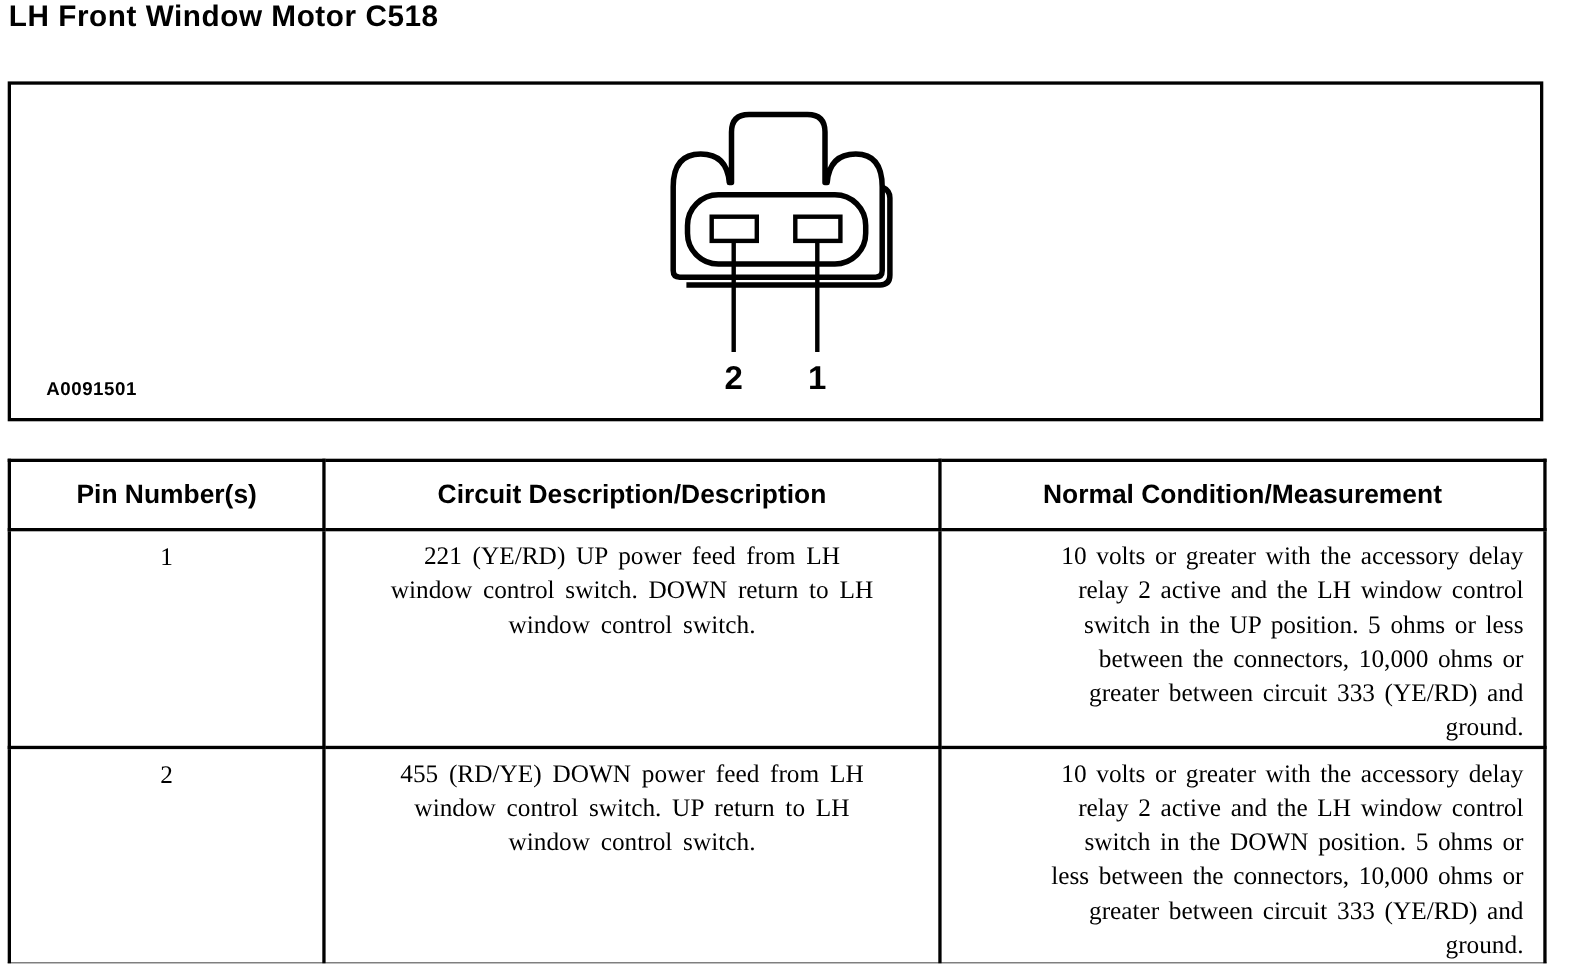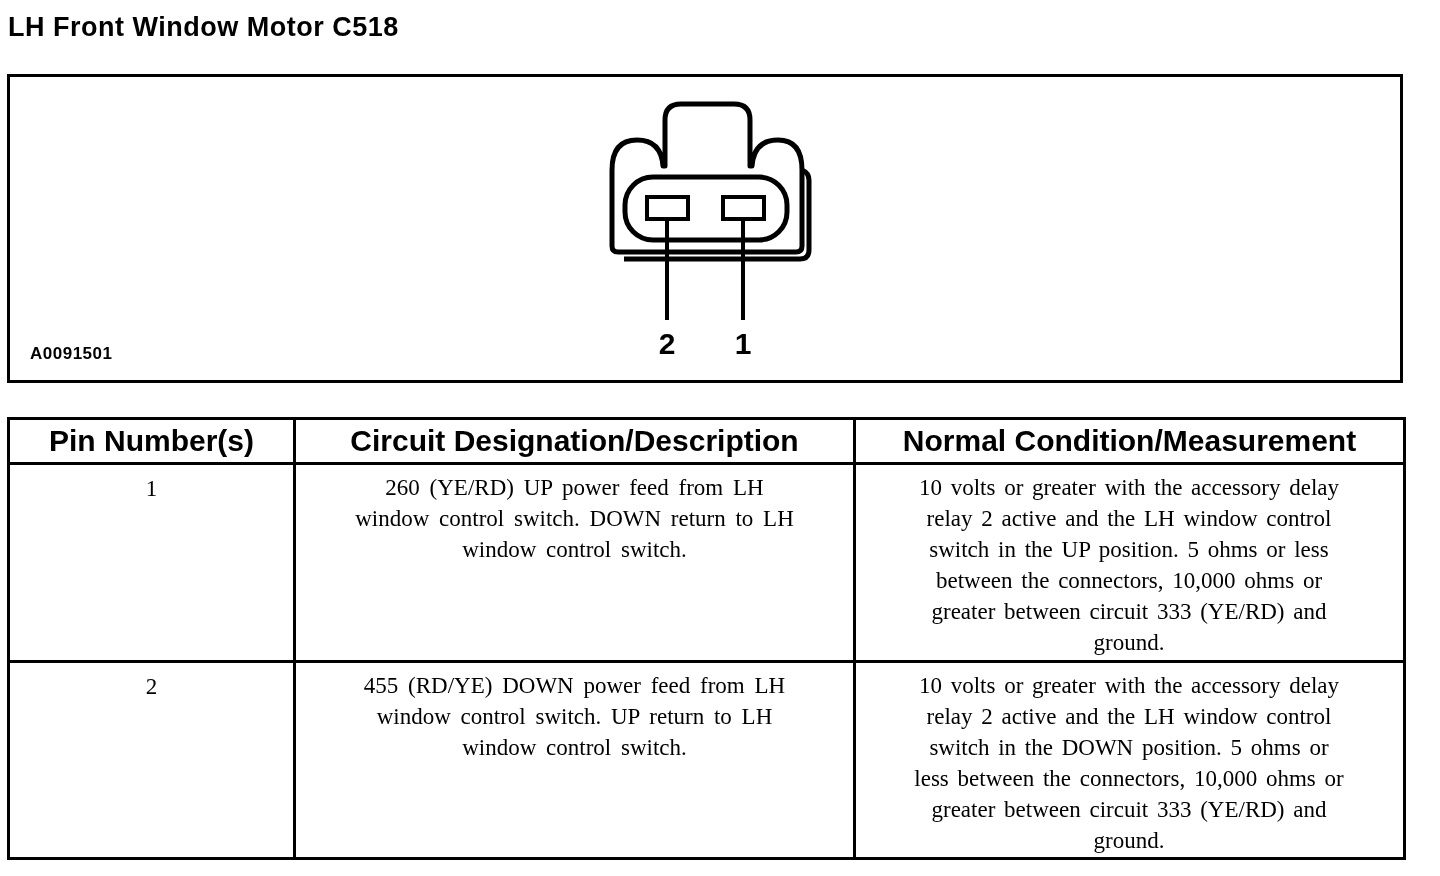--- a/index.html
+++ b/index.html
@@ -17,21 +17,21 @@
     position: absolute;
     inset: 0;
     width: 1440px;
     height: 876px;
     overflow: hidden;
     background: #fff;
   }
   .page-title {
     position: absolute;
     left: 8px;
-    top: 12px;
+    top: 0;
     font-size: 27px;
     font-weight: bold;
     letter-spacing: 0.5px;
     white-space: nowrap;
   }
   .figure-box {
     position: absolute;
     left: 7px;
     top: 74px;
     width: 1396px;
@@ -42,44 +42,44 @@
   }
   .connector-svg {
     position: absolute;
     left: 590px;
     top: 21px;
     width: 220px;
     height: 270px;
   }
   .figure-id {
     position: absolute;
-    left: 20px;
+    left: 32px;
     bottom: 16px;
     font-size: 17px;
     font-weight: bold;
     letter-spacing: 0.5px;
   }
   table.pin-table {
     position: absolute;
     left: 7px;
     top: 417px;
     width: 1396px;
     border-collapse: collapse;
     table-layout: fixed;
     background: #fff;
   }
   .pin-table th, .pin-table td {
     border: 3px solid #000;
     box-sizing: border-box;
     overflow: hidden;
   }
   .pin-table th {
-    height: 45px;
+    height: 63px;
     font-family: "Liberation Sans", sans-serif;
-    font-size: 30px;
+    font-size: 24px;
     font-weight: bold;
     vertical-align: middle;
     padding: 0;
   }
   .th-pin { text-align: center; }
   .th-circuit { text-align: center; }
   .th-normal { text-align: center; padding-left: 17px; }
   .pin-table td {
     font-family: "Liberation Serif", serif;
     font-size: 23px;
@@ -91,21 +91,21 @@
     text-align: center;
     padding: 8px 4px 0 4px;
   }
   td.cell-circuit {
     text-align: center;
     white-space: pre-line;
     word-spacing: 4px;
     padding: 7px 12px 0 12px;
   }
   td.cell-normal {
-    text-align: center;
+    text-align: right;
     white-space: pre-line;
     word-spacing: 3px;
     padding: 7px 18px 0 17px;
   }
   tr.row-1 td { height: 198px; }
   tr.row-2 td { height: 197px; }
   .pin-num-label {
     font-family: "Liberation Sans", sans-serif;
     font-weight: bold;
     font-size: 30px;
@@ -160,28 +160,28 @@
 
   <table class="pin-table">
     <colgroup>
       <col style="width:286px">
       <col style="width:560px">
       <col style="width:550px">
     </colgroup>
     <thead>
       <tr>
         <th class="th-pin">Pin Number(s)</th>
-        <th class="th-circuit">Circuit Designation/Description</th>
+        <th class="th-circuit">Circuit Description/Description</th>
         <th class="th-normal">Normal Condition/Measurement</th>
       </tr>
     </thead>
     <tbody>
       <tr class="row-1">
         <td class="cell-pin">1</td>
-        <td class="cell-circuit">260 (YE/RD) UP power feed from LH
+        <td class="cell-circuit">221 (YE/RD) UP power feed from LH
 window control switch. DOWN return to LH
 window control switch.</td>
         <td class="cell-normal">10 volts or greater with the accessory delay
 relay 2 active and the LH window control
 switch in the UP position. 5 ohms or less
 between the connectors, 10,000 ohms or
 greater between circuit 333 (YE/RD) and
 ground.</td>
       </tr>
       <tr class="row-2">

